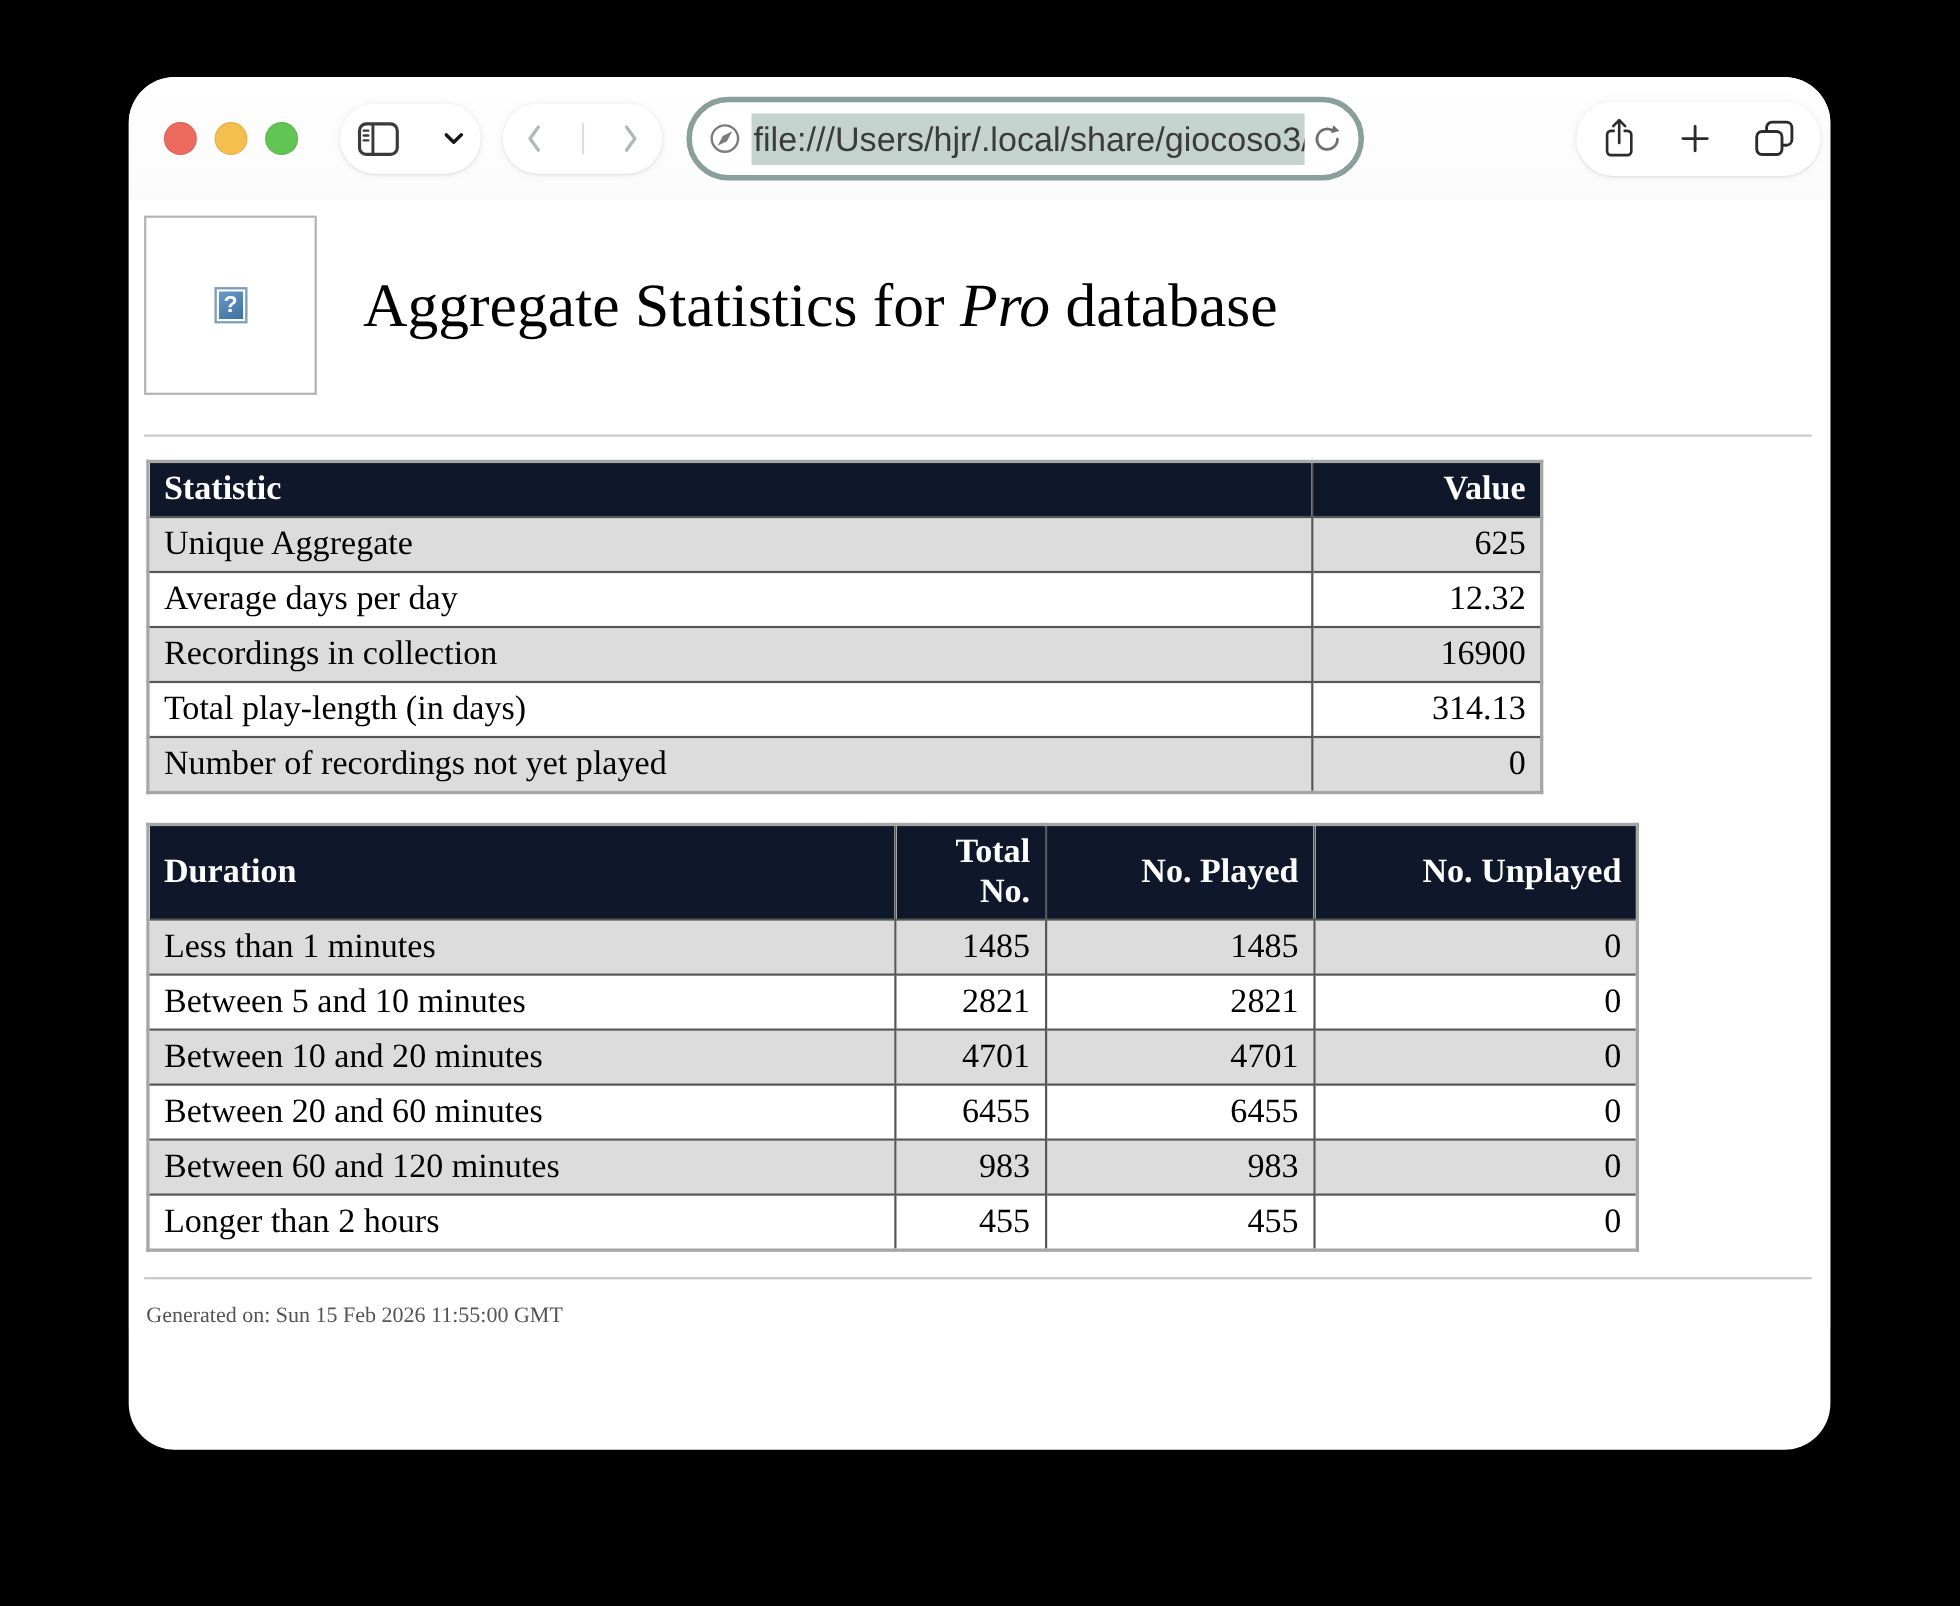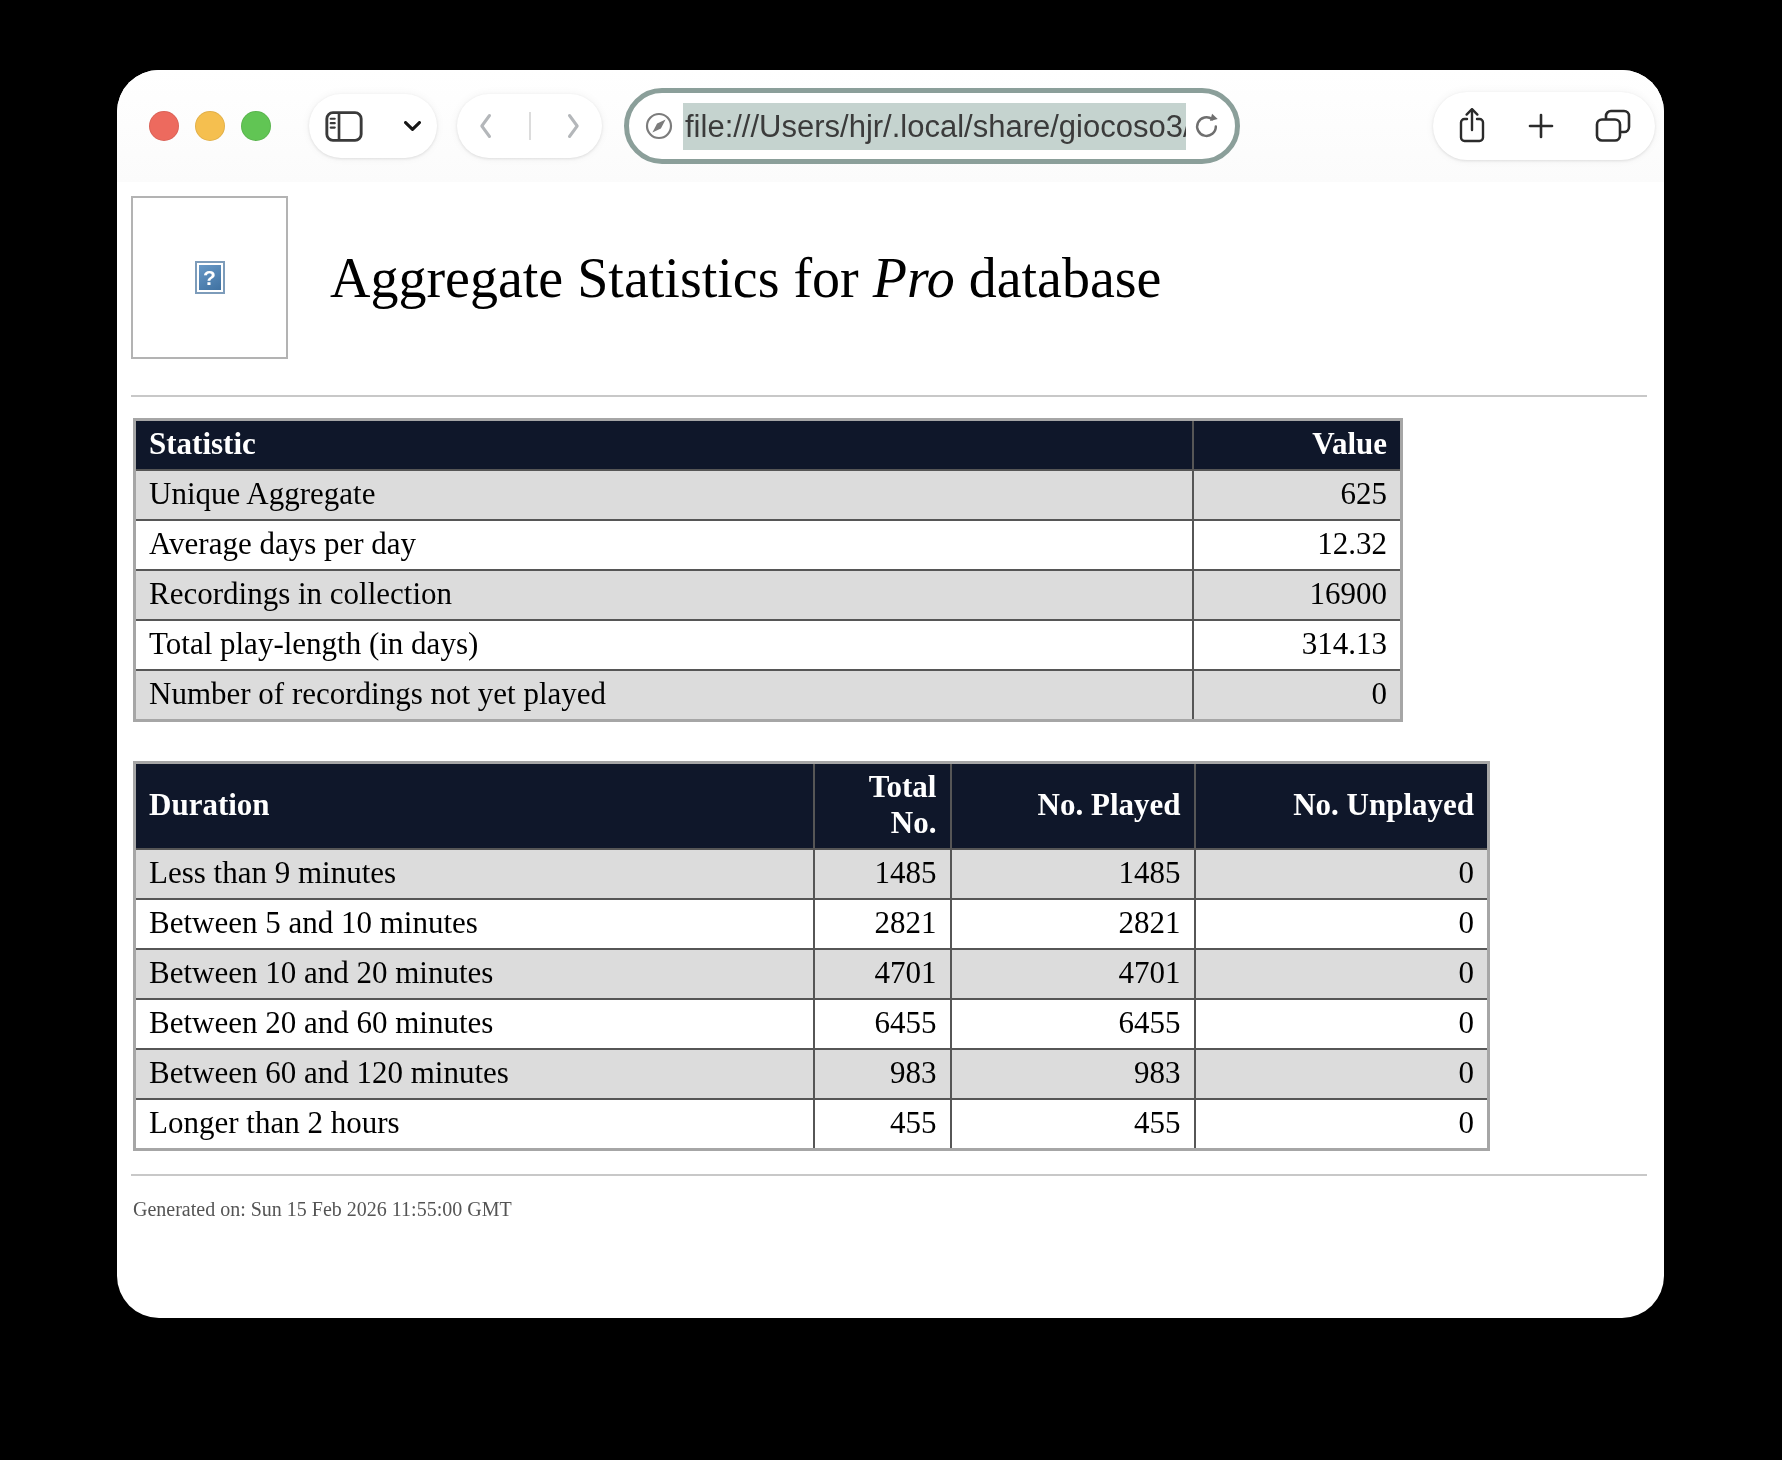--- a/index.html
+++ b/index.html
@@ -57,21 +57,21 @@
 
   table{border-collapse:collapse;table-layout:fixed;font-size:31px;
         border:3px solid #a6a6a6;margin-left:2px;}
   th,td{border:2px solid #565656;padding:5px 13px 7px 13px;overflow:hidden;}
   thead th{background:#0f172a;color:#fff;font-weight:700;}
   tbody tr:nth-child(odd){background:#dcdcdc;}
   tbody tr:nth-child(even){background:#fff;}
   .al{text-align:left;} .ar{text-align:right;}
   .t1{width:1267px;margin-top:21px;}
   .t1 .col-stat{width:1058px;} .t1 .col-val{width:209px;}
-  .t2{width:1354px;margin-top:39px;}
+  .t2{width:1354px;margin-top:26px;}
   .t2 .col-dur{width:679px;} .t2 .col-tot{width:137px;}
   .t2 .col-play{width:244px;} .t2 .col-unp{width:294px;}
 
   .gen{font-size:20px;color:#545454;margin:22px 0 0 2px;}
 
   svg{display:block;}
 </style>
 </head>
 <body>
 
@@ -230,21 +230,21 @@
         <thead>
           <tr>
             <th class="al">Duration</th>
             <th class="ar">Total No.</th>
             <th class="ar">No. Played</th>
             <th class="ar">No. Unplayed</th>
           </tr>
         </thead>
         <tbody>
           <tr>
-            <td class="al">Less than 9 minutes</td>
+            <td class="al">Less than 1 minutes</td>
             <td class="ar">1485</td>
             <td class="ar">1485</td>
             <td class="ar">0</td>
           </tr>
           <tr>
             <td class="al">Between 5 and 10 minutes</td>
             <td class="ar">2821</td>
             <td class="ar">2821</td>
             <td class="ar">0</td>
           </tr>

